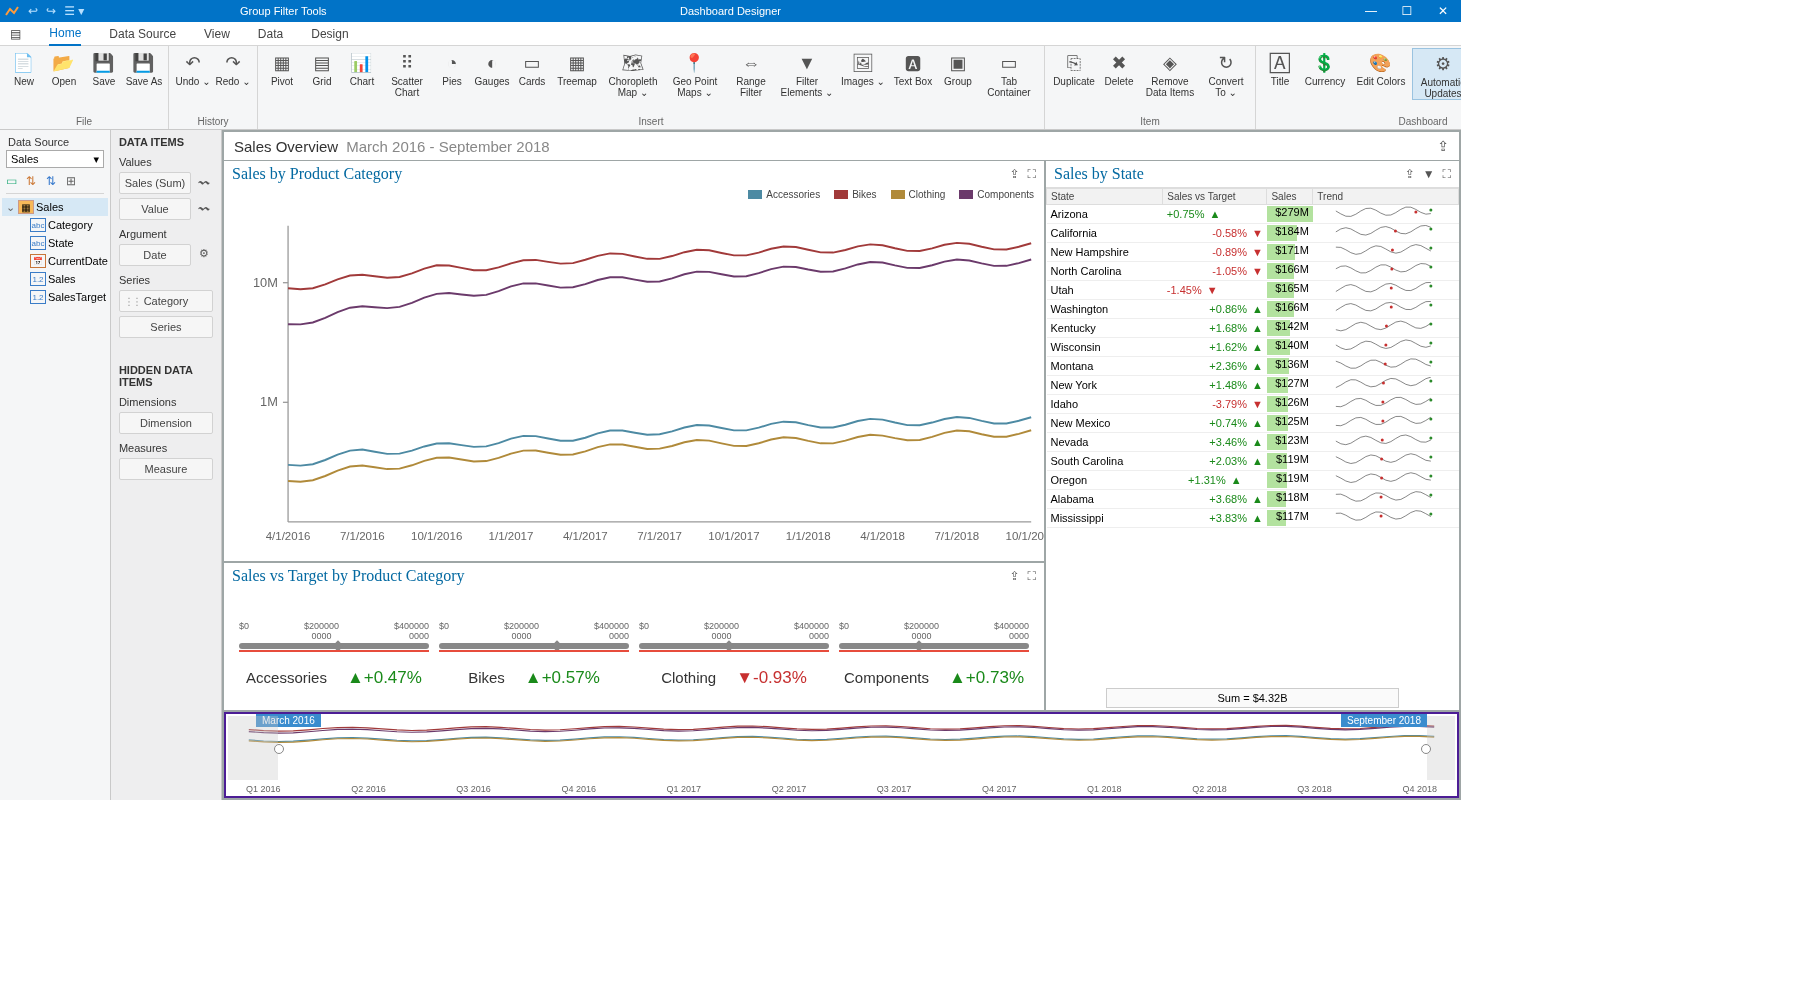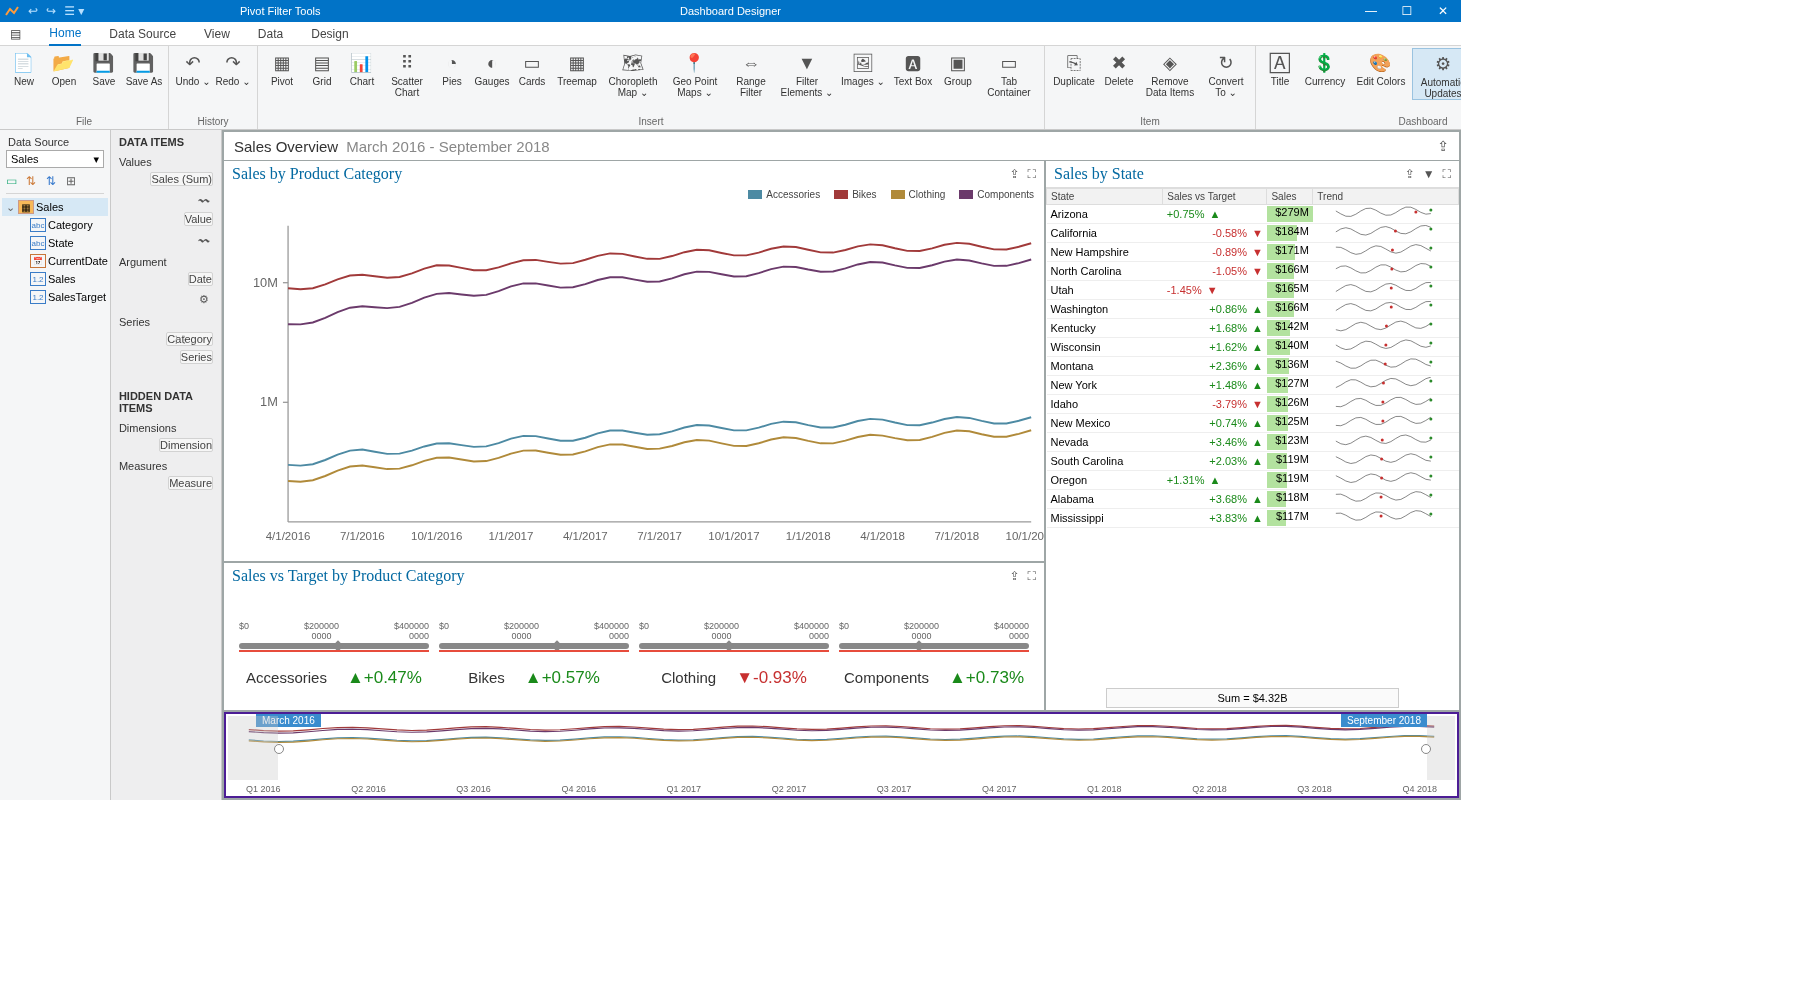--- a/index.html
+++ b/index.html
@@ -49,21 +49,21 @@
 .tree-row.sel { background: #d6e8f5; }
 .tree-row .tw { width: 12px; color: #666; }
 .tree-row .ti { width: 16px; height: 14px; margin-right: 2px; display: inline-flex; align-items: center; justify-content: center; font-size: 10px; }
 .tree-child { padding-left: 28px; }
 
 
 .mp-title { font-size: 11px; font-weight: bold; color: #333; margin-bottom: 6px; }
 .mp-sub { font-size: 11px; font-weight: normal; color: #333; margin-top: 8px; margin-bottom: 4px; }
 .mp-pill { height: 22px; background: #f6f6f6; border: 1px solid #d2d2d2; display: flex; align-items: center; justify-content: center; font-size: 11px; color: #444; margin-bottom: 4px; position: relative; border-radius: 2px; }
 .mp-pill.grip::before { content: '⋮⋮'; position: absolute; left: 4px; color: #999; font-size: 10px; letter-spacing: -2px; }
-.mp-row { display: flex; align-items: flex-end; gap: 4px; margin-bottom: 4px; flex-direction: column; }
+.mp-row { display: flex; align-items: flex-start; gap: 4px; margin-bottom: 4px; }
 .mp-row .mp-pill { flex: 1; margin-bottom: 0; }
 .mp-row .opt { width: 18px; height: 18px; display: flex; align-items: center; justify-content: center; color: #555; }
 
 
 .canvas-title { height: 28px; background: #fff; display: flex; align-items: center; padding: 1px 10px; margin: 1px; }
 .canvas-title .t1 { font-size: 15px; color: #333; }
 .canvas-title .t2 { font-size: 15px; color: #888; margin-left: 8px; }
 .canvas-title .export { margin-left: auto; color: #555; font-size: 14px; }
 .canvas-body { flex: 1; display: flex; gap: 2px; padding: 0 1px; }
 .canvas-left { flex: 1; display: flex; flex-direction: column; gap: 2px; }
@@ -129,21 +129,21 @@
     <svg width="16" height="16">
         <rect width="16" height="16" fill="#0173c7"></rect>
         <path d="M2 12 L6 6 L10 10 L14 4" stroke="#ff9b3b" stroke-width="2" fill="none"></path>
       </svg>
   </div>
   <div class="qat">
     <span>↩</span>
     <span>↪</span>
     <span>☰ ▾</span>
   </div>
-  <div class="title-left">Pivot Filter Tools</div>
+  <div class="title-left">Group Filter Tools</div>
   <div class="title-center">Dashboard Designer</div>
   <div class="win-buttons">
     <span>—</span>
     <span>☐</span>
     <span>✕</span>
   </div>
 </div>
 
 <div class="tabs">
   <span class="tab file">▤</span>
@@ -731,21 +731,21 @@
                     <span class="val">$119M</span>
                   </td>
     <td><svg class="spark" viewBox="0 0 100 14">
                       <polyline points="0,3.672901029485607 5,6.12484345652122 10,9.016656112177083 15,10.50321625668655 20,9.591808466890525 25,6.744292490980896 30,3.5969453228021053 35,1.9679175340859383 40,2.7543675348458363 45,5.388257320557172 50,8.180916703373498 55,9.34736798832524 60,8.089069491018051 65,5.078300207999724 70,2.0503643985605833 75,0.7509793065655206 80,1.8773465055714884 85,4.655238779842798 90,7.308635964297899 95,8.13703494477626" stroke="#888" fill="none" stroke-width="1"></polyline>
                       <circle cx="45.8" cy="6" r="1.5" fill="#c73030"></circle>
                       <circle cx="95" cy="4" r="1.5" fill="#2a8a2a"></circle>
                     </svg></td>
                 </tr>
                 <tr>
     <td>Oregon</td>
-    <td style="text-align:left"><span class="pct-up">+1.31%</span> <span class="tri-up"></span></td>
+    <td style="text-align:center"><span class="pct-up">+1.31%</span> <span class="tri-up"></span></td>
     <td class="bar-cell">
                     <span class="bar" style="width:43%"></span>
                     <span class="val">$119M</span>
                   </td>
     <td><svg class="spark" viewBox="0 0 100 14">
                       <polyline points="0,3.672901029485607 5,6.12484345652122 10,9.016656112177083 15,10.50321625668655 20,9.591808466890525 25,6.744292490980896 30,3.5969453228021053 35,1.9679175340859383 40,2.7543675348458363 45,5.388257320557172 50,8.180916703373498 55,9.34736798832524 60,8.089069491018051 65,5.078300207999724 70,2.0503643985605833 75,0.7509793065655206 80,1.8773465055714884 85,4.655238779842798 90,7.308635964297899 95,8.13703494477626" stroke="#888" fill="none" stroke-width="1"></polyline>
                       <circle cx="45.8" cy="6" r="1.5" fill="#c73030"></circle>
                       <circle cx="95" cy="4" r="1.5" fill="#2a8a2a"></circle>
                     </svg></td>
                 </tr>

